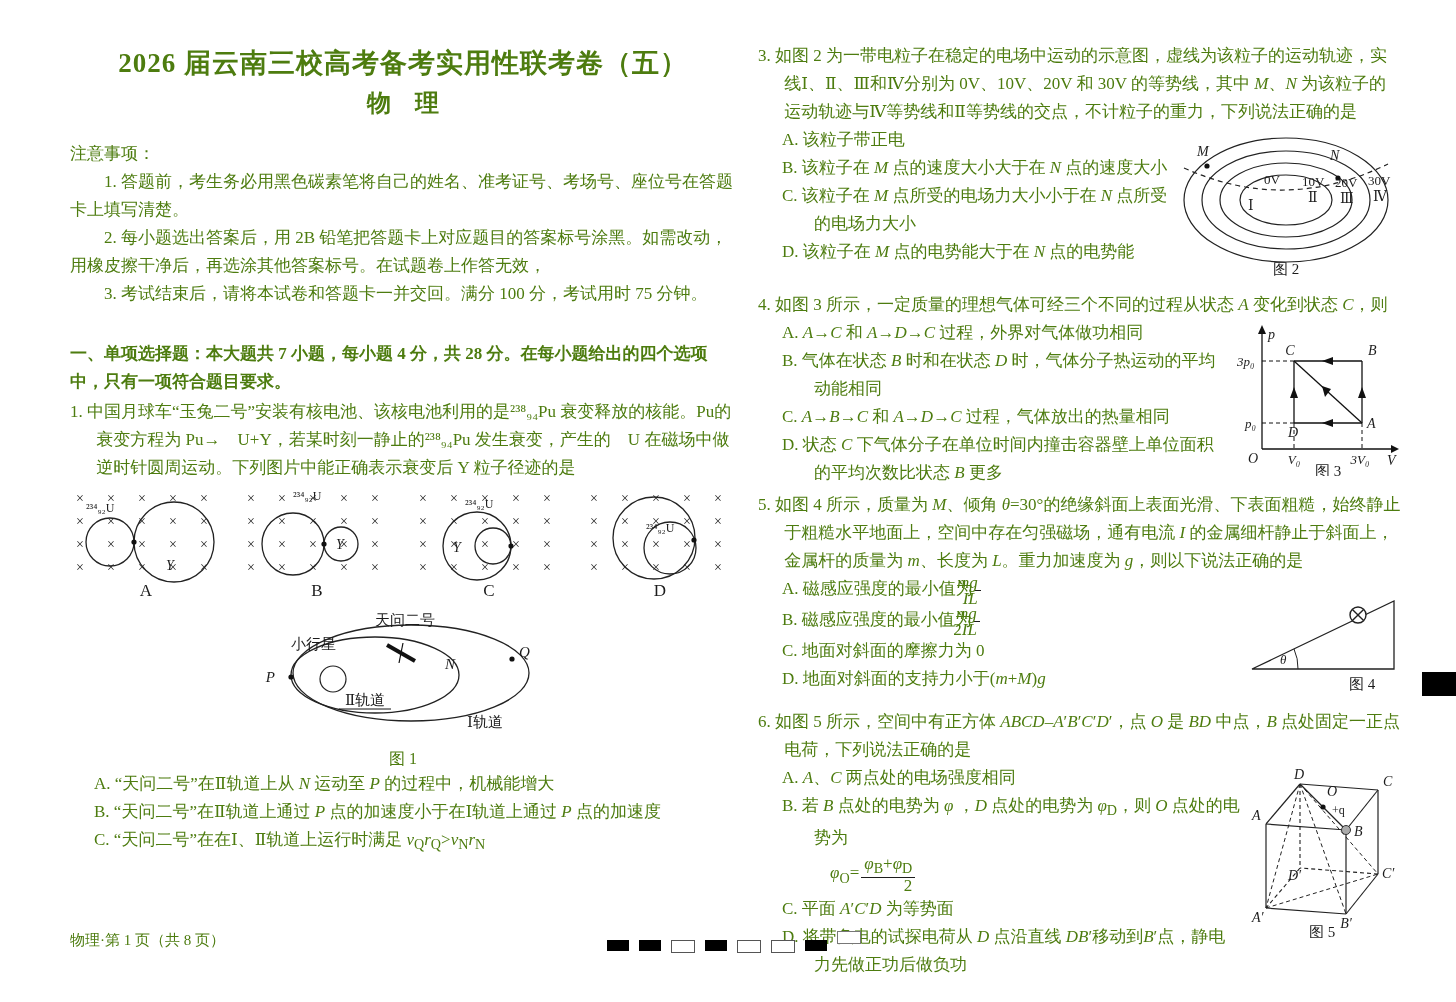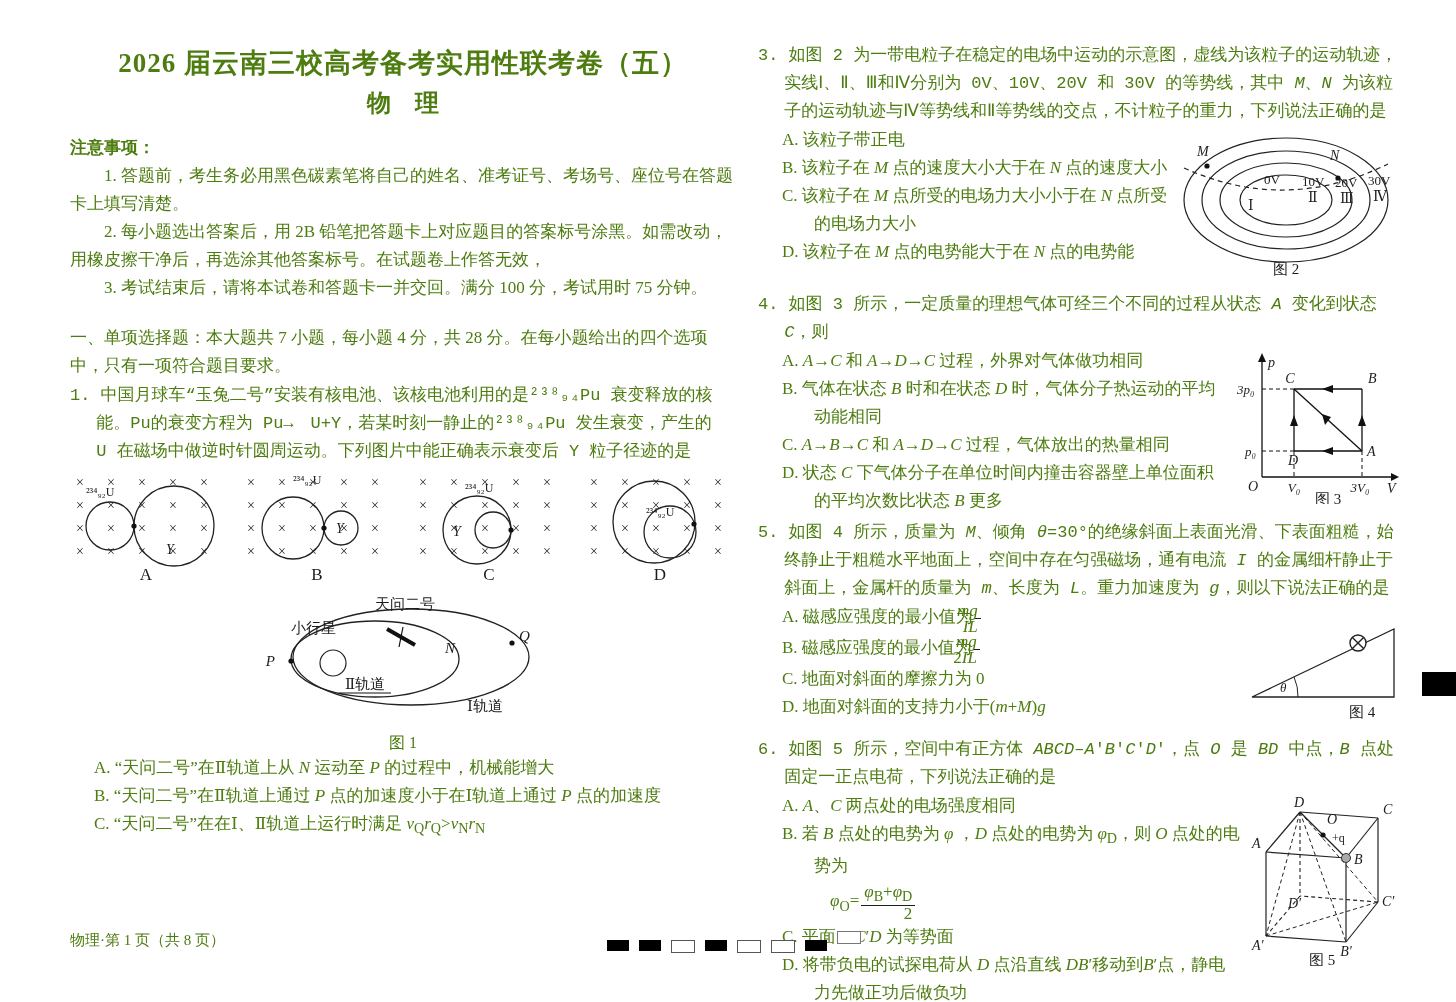--- a/index.html
+++ b/index.html
@@ -3,24 +3,24 @@
 <meta charset="utf-8">
 <style>
   html,body{margin:0;padding:0;background:#f6f6f4;}
   #sheet{position:relative;width:1456px;height:1002px;background:#ffffff;overflow:hidden;
          font-family:"Liberation Serif","DejaVu Serif",serif;color:#4d7c0f;font-size:17px;line-height:28px;}
   .page{position:absolute;top:0;height:1002px;}
   #page1{left:70px;width:666px;}
   #page2{left:758px;width:644px;}
   .title{font-size:27px;font-weight:bold;text-align:center;margin-top:46px;line-height:34px;letter-spacing:1px;}
   .subject{font-size:24px;font-weight:bold;text-align:center;margin-top:8px;line-height:30px;}
-  .notice-h{font-weight:bold;margin-top:16px;}
+  .notice-h{font-weight:normal;margin-top:22px;}
   .notice{text-indent:2em;}
-  .section-h{font-weight:normal;margin-top:22px;}
-  .stem{padding-left:1.55em;text-indent:-1.55em;margin-top:2px;font-family:Liberation Mono, monospace;}
+  .section-h{font-weight:bold;margin-top:32px;}
+  .stem{padding-left:1.55em;text-indent:-1.55em;margin-top:2px;}
   .opts{margin-left:24px;}
   .opt{padding-left:32px;text-indent:-32px;}
   .formula{margin:4px 0 2px 48px;}
   .q{margin-top:2px;}
   .q:after{content:"";display:block;clear:both;}
   .q1-figs{display:flex;justify-content:space-between;margin:4px 0 0 0;}
   .fig-center{text-align:center;margin:2px 0 0 0;}
   .fig-cap{text-align:center;font-size:16px;line-height:22px;}
   figure{margin:0;}
   .fig-float{float:right;margin:2px 0 4px 10px;}

